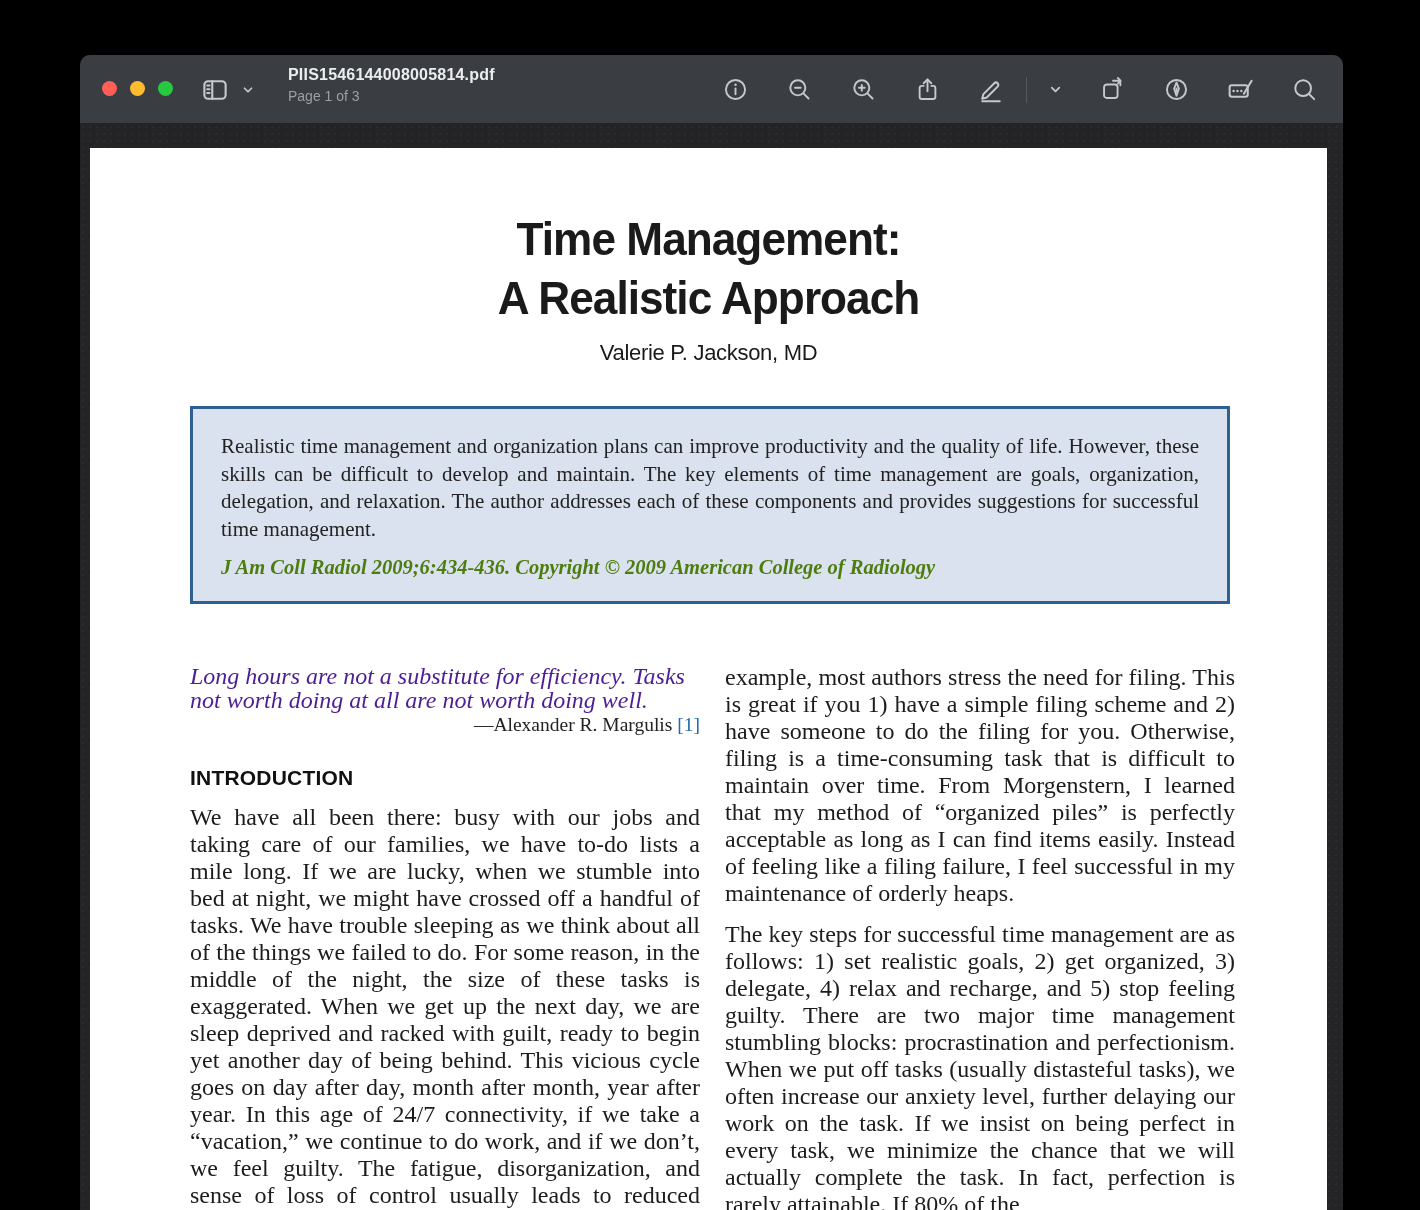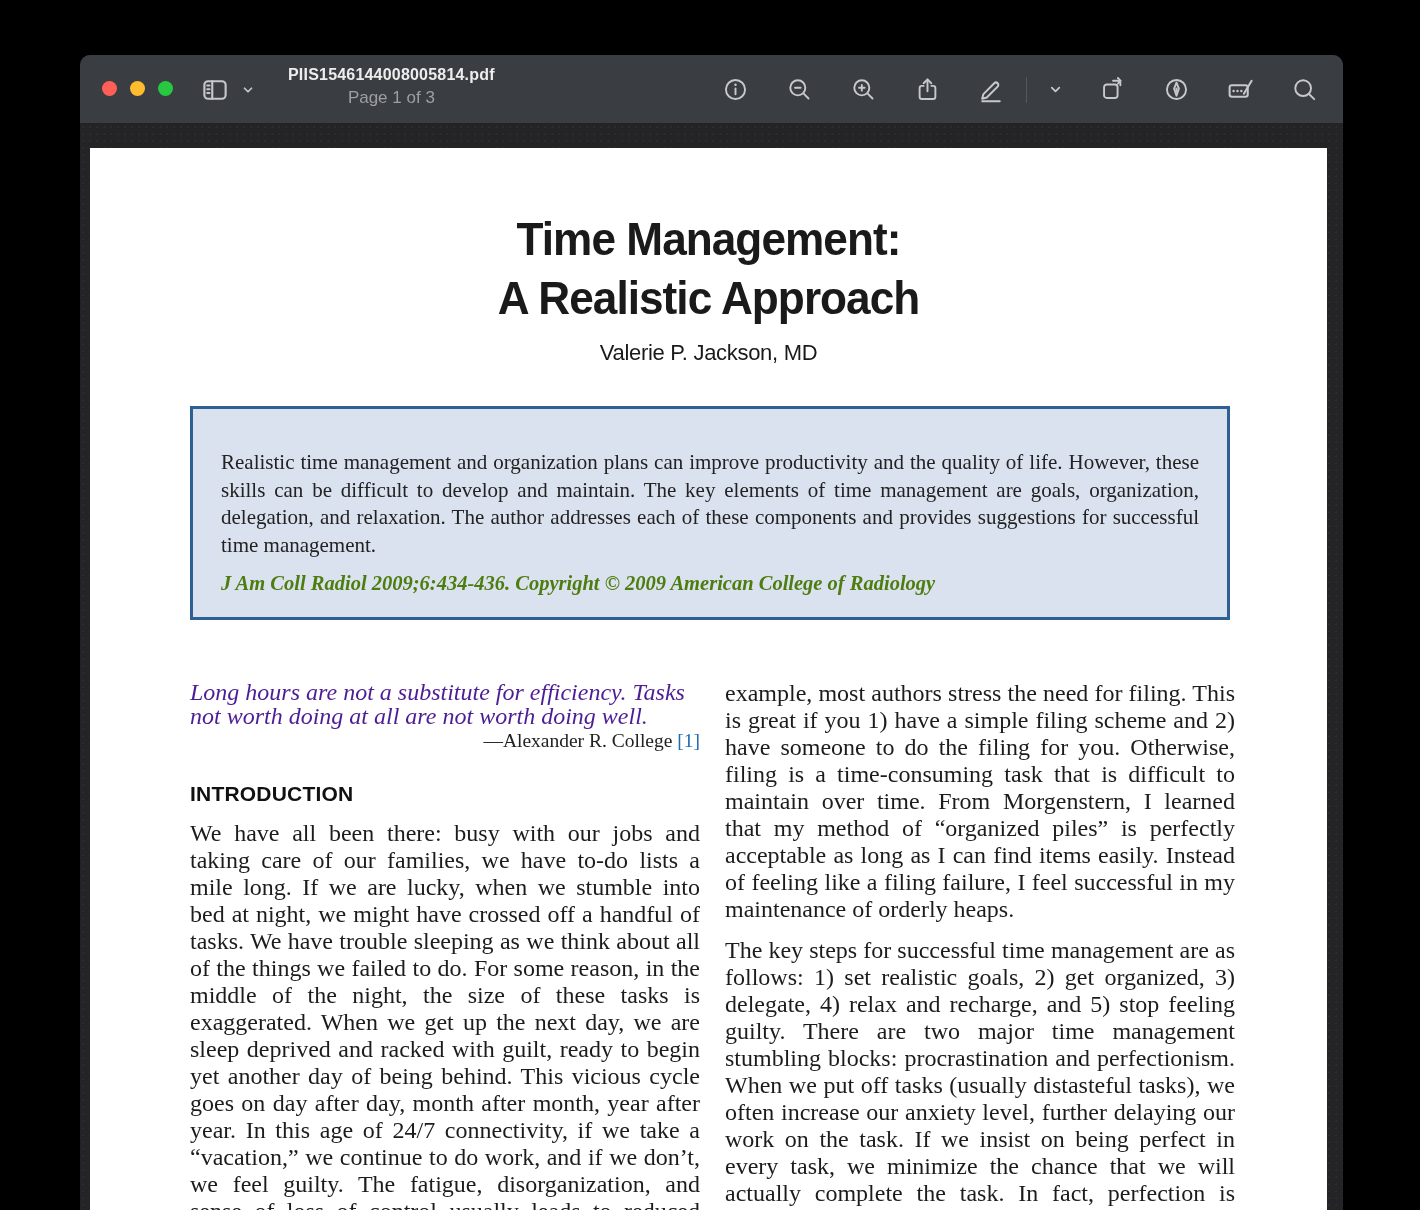--- a/index.html
+++ b/index.html
@@ -12,21 +12,21 @@
   }
   .titlebar {
     position:relative; height:69px; background:#3a3d42;
     border-bottom:1px solid #222325; display:flex; align-items:center;
   }
   .traffic { position:absolute; left:22px; top:26px; display:flex; gap:13px; }
   .light { width:15px; height:15px; border-radius:50%; }
   .tb-left-icons { position:absolute; left:118px; top:18px; display:flex; align-items:center; gap:6px; }
   .title-block { position:absolute; left:208px; top:11px; }
   .tb-filename { color:#eceded; font-weight:bold; font-size:16px; letter-spacing:.2px; }
-  .tb-page { color:#9d9fa4; font-size:17px; margin-top:4px;text-align:center; }
+  .tb-page { color:#9d9fa4; font-size:14px; margin-top:4px; }
   .tb-right-icons { position:absolute; right:22px; top:0; height:69px; display:flex; align-items:center; gap:30px; }
   .tb-btn { display:flex; align-items:center; justify-content:center; width:34px; height:34px; background:none; border:none; cursor:default; }
   .tb-btn svg { display:block; }
   .tb-divider { width:1px; height:26px; background:#56585d; margin:0 -12px; }
   .icon-stroke { stroke:#c6c8cc; fill:none; stroke-width:1.7; stroke-linecap:round; stroke-linejoin:round; }
 
   .viewer {
     position:relative; height:1086px;
     background-color:#242427;
     background-image:radial-gradient(#2e2e32 1px, transparent 1px);
@@ -39,21 +39,21 @@
 
   .doc-title {
     margin-top:62px; text-align:center; color:#1a1a1a;
     font-family:"Liberation Sans", sans-serif; font-weight:bold;
     font-size:46px; line-height:59px; letter-spacing:-1px;
     transform:scaleX(.96);
   }
   .doc-author { margin-top:12px; text-align:center; font-size:22px; letter-spacing:-.3px; color:#1a1a1a; }
 
   .abstract-box {
-    margin:40px 97px 16px 100px; padding:40px 28px 22px 28px;
+    margin:40px 97px 16px 100px; padding:24px 28px 22px 28px;
     border:3px solid var(--abs-border); background:var(--abs-bg);
   }
   .abstract-text {
     font-family:"Liberation Serif", serif; font-size:21px; line-height:27.5px;
     text-align:justify; color:#222;
   }
   .keywords-line { margin-top:14px; font-family:"Liberation Serif", serif; font-size:20px; color:#222; }
   .kw-label { font-family:"Liberation Sans", sans-serif; font-weight:bold; font-size:20px; color:#111; }
   .citation { margin-top:13px; font-family:"Liberation Serif", serif; font-weight:bold; font-style:italic; font-size:20.5px; color:#4d7c0f; }
 
@@ -194,21 +194,21 @@
 
       <div class="abstract-box">
         <div class="abstract-text">Realistic time management and organization plans can improve productivity and the quality of life. However, these skills can be difficult to develop and maintain. The key elements of time management are goals, organization, delegation, and relaxation. The author addresses each of these components and provides suggestions for successful time management.</div>
         <div class="citation">J Am Coll Radiol 2009;6:434-436. Copyright © 2009 American College of Radiology</div>
       </div>
 
       <div class="columns">
 
         <div class="col col-left">
           <div class="epigraph">Long hours are not a substitute for efficiency. Tasks not worth doing at all are not worth doing well.</div>
-          <div class="epigraph-attrib"><span>—Alexander R. College </span><span class="ref-link">[1]</span></div>
+          <div class="epigraph-attrib"><span>—Alexander R. Margulis </span><span class="ref-link">[1]</span></div>
           <div class="sec-heading">INTRODUCTION</div>
           <div class="body-para">We have all been there: busy with our jobs and taking care of our families, we have to-do lists a mile long. If we are lucky, when we stumble into bed at night, we might have crossed off a handful of tasks. We have trouble sleeping as we think about all of the things we failed to do. For some reason, in the middle of the night, the size of these tasks is exaggerated. When we get up the next day, we are sleep deprived and racked with guilt, ready to begin yet another day of being behind. This vicious cycle goes on day after day, month after month, year after year. In this age of 24/7 connectivity, if we take a “vacation,” we continue to do work, and if we don’t, we feel guilty. The fatigue, disorganization, and sense of loss of control usually leads to reduced productivity and quality of our efforts, both professional and personal. The stress and anxiety can lead to unhealthy behaviors as we attempt to</div>
         </div>
 
         <div class="col col-right">
           <div class="body-para first">example, most authors stress the need for filing. This is great if you 1) have a simple filing scheme and 2) have someone to do the filing for you. Otherwise, filing is a time-consuming task that is difficult to maintain over time. From Morgenstern, I learned that my method of “organized piles” is perfectly acceptable as long as I can find items easily. Instead of feeling like a filing failure, I feel successful in my maintenance of orderly heaps.</div>
           <div class="body-para">The key steps for successful time management are as follows: 1) set realistic goals, 2) get organized, 3) delegate, 4) relax and recharge, and 5) stop feeling guilty. There are two major time management stumbling blocks: procrastination and perfectionism. When we put off tasks (usually distasteful tasks), we often increase our anxiety level, further delaying our work on the task. If we insist on being perfect in every task, we minimize the chance that we will actually complete the task. In fact, perfection is rarely attainable. If 80% of the</div>
         </div>
 
       </div>

